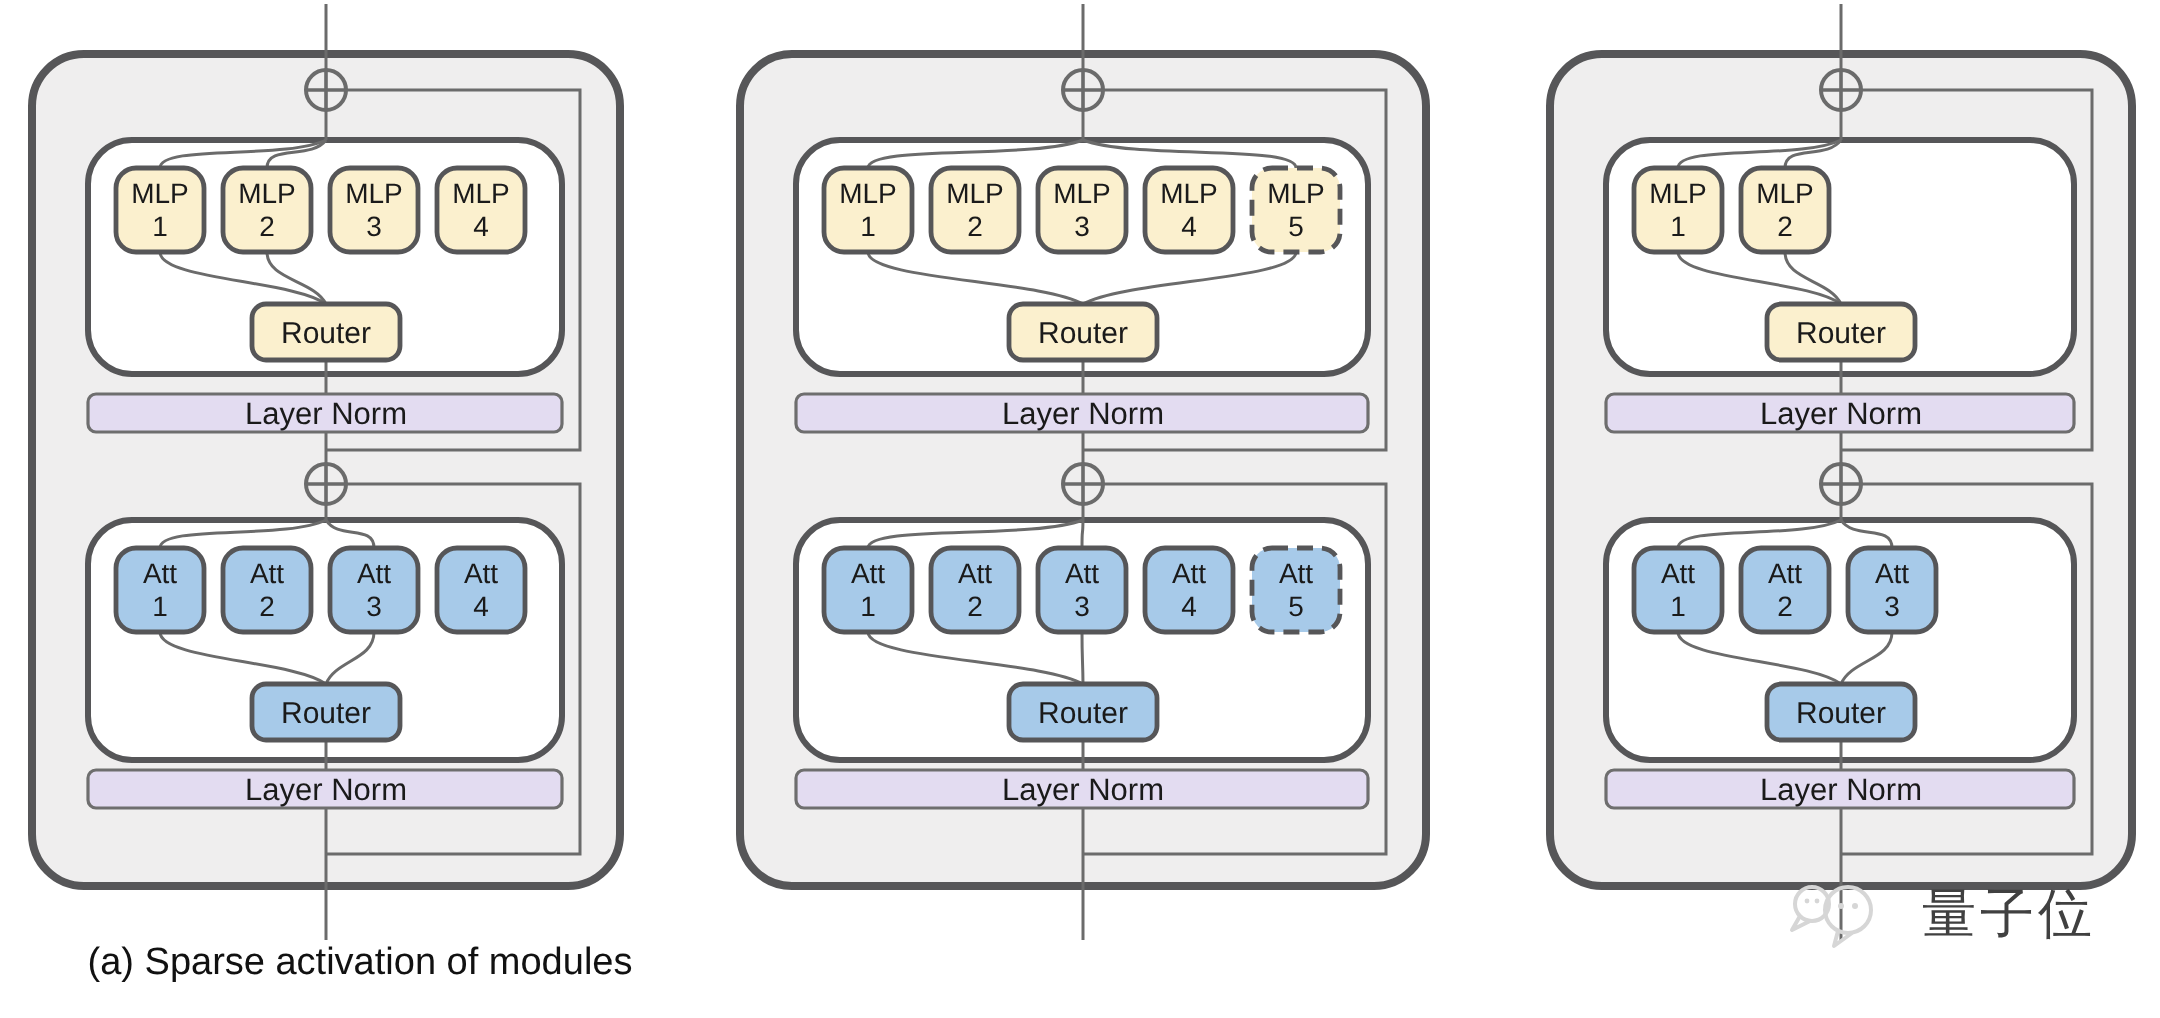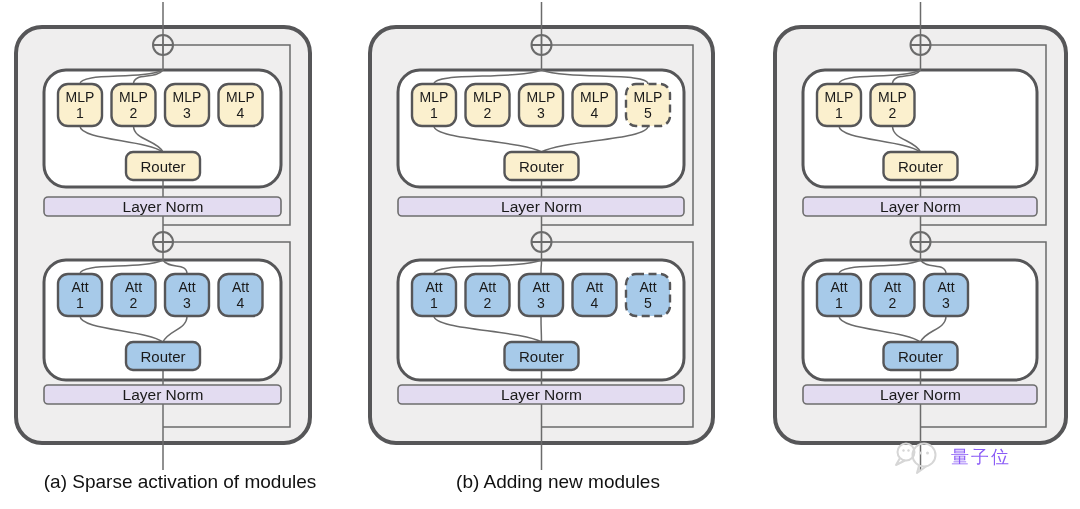--- a/index.html
+++ b/index.html
@@ -9,21 +9,21 @@
   }
   svg.panel{position:absolute;top:2px;}
   .caption{
     position:absolute;top:471px;transform:translateX(-50%);
     font-family:Liberation Sans, sans-serif;font-size:19px;color:#111111;
     white-space:nowrap;
     margin-left:17px;
   }
   .watermark{
     position:absolute;top:439px;left:893px;display:flex;align-items:center;
-    gap:8px;color:#8b5cf6;font-size:18px;letter-spacing:2px;
+    gap:18px;color:#404040;font-size:27px;letter-spacing:2px;
     font-family:"Liberation Sans",sans-serif;
   }
 </style>
 </head>
 <body>
 
 <div class="stage">
   <div id="diagram">
       <svg class="panel" width="298" height="470" viewBox="0 0 298 470" style="left: 14px;">
         <rect x="2" y="25" width="294" height="416" rx="26" fill="#EFEEEE" stroke="#565658" stroke-width="4"></rect>
@@ -186,21 +186,20 @@
         <rect x="110.5" y="340" width="74" height="28" rx="7" fill="#A7CAE9" stroke="#565658" stroke-width="2.4"></rect>
         <text x="147.5" y="359.5" text-anchor="middle" font-size="15" font-family="&quot;Liberation Sans&quot;,sans-serif" fill="#1a1a1a">Router</text>
         <circle cx="147.5" cy="43" r="10" fill="#EFEEEE" stroke="#6B6B6B" stroke-width="2"></circle>
         <path d="M137.5,43 H157.5 M147.5,33 V53" stroke="#6B6B6B" stroke-width="1.8" fill="none"></path>
         <circle cx="147.5" cy="240" r="10" fill="#EFEEEE" stroke="#6B6B6B" stroke-width="2"></circle>
         <path d="M137.5,240 H157.5 M147.5,230 V250" stroke="#6B6B6B" stroke-width="1.8" fill="none"></path>
       </svg>
     </div>
 
   <div class="caption" style="left:163px">(a) Sparse activation of modules</div>
-  <div class="caption" style="left:541px">(b) Adding new modules</div>
 
   <div class="watermark">
     <svg width="50" height="36" viewBox="0 0 50 36">
       <g fill="none" stroke="#d6d6d6" stroke-width="2" stroke-linejoin="round">
         <circle cx="13" cy="13" r="8.5"></circle>
         <path d="M7 19 L3 26 L12 21.5"></path>
         <circle cx="31" cy="16" r="11.5"></circle>
         <path d="M26 26.5 L24 34 L33 27.5"></path>
       </g>
       <g fill="#d6d6d6">

